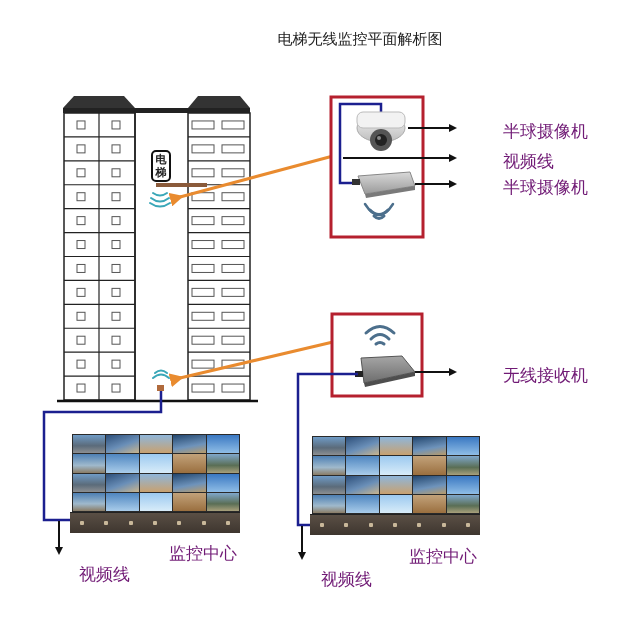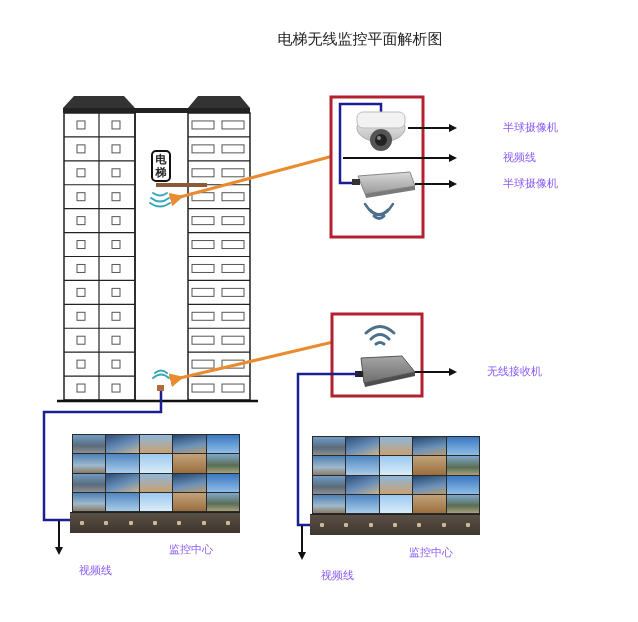--- a/index.html
+++ b/index.html
@@ -1,20 +1,20 @@
 <!DOCTYPE html>
 <html><head>
 <meta charset="utf-8">
 <style>
   html, body { margin: 0; padding: 0; background: #ffffff; }
   body { width: 638px; height: 622px; position: relative; overflow: hidden;
          font-family: "DejaVu Sans", "Liberation Sans", sans-serif; color: #222; }
   .abs { position: absolute; padding-left: 41px; }
   .title { left: 0; width: 638px; top: 30px; text-align: center; font-size: 15px; color: #222; }
-  .label { font-size: 11px; color: #8b5cf6; white-space: nowrap; }
+  .label { font-size: 17px; color: #701a75; white-space: nowrap; }
   svg { position: absolute; left: 0; top: 0; }
   .wall { position: absolute; display: grid; grid-template-columns: repeat(5, 1fr); grid-template-rows: repeat(4, 1fr); gap: 1px; background: #2a2a2a; padding: 1px; }
   .tile { position: relative; overflow: hidden; }
   .cab { position: absolute; background: linear-gradient(#5a4f45, #3e362f); border-top: 1px solid #222; }
   .cab .knobs { position: absolute; top: 8px; left: 0; right: 0; display: flex; justify-content: space-around; }
   .cab .knobs span { width: 4px; height: 4px; background: #c9b89a; border-radius: 1px; }
   .elev-tag { position: absolute; width: 16px; border: 2px solid #111; border-radius: 5px; background: #fff; font-size: 11px; line-height: 13px; text-align: center; font-weight: bold; padding: 1px 0; }
 </style>
 </head>
 <body>
@@ -193,21 +193,21 @@
 
 <div class="elev-tag" style="left:151px; top:150px;">
   <div>电</div>
   <div>梯</div>
 </div>
 <div class="abs" style="left:156px; top:183px; width:10px; height:4px; background:#8a5a3a;"></div>
 
 <div class="abs label" style="left:462px; top:120px;">半球摄像机</div>
 <div class="abs label" style="left:462px; top:150px;">视频线</div>
 <div class="abs label" style="left:462px; top:176px;">半球摄像机</div>
-<div class="abs label" style="left:446px; top:364px;">无线接收机</div>
+<div class="abs label" style="left:462px; top:364px;">无线接收机</div>
 
 <div class="wall" style="left:72px; top:434px; width:166px; height:76px;" id="wall1">
     <div class="tile" style="background: linear-gradient(rgb(111, 155, 198) 0%, rgb(91, 107, 122) 60%, rgb(140, 143, 146) 100%);"></div>
     <div class="tile" style="background: linear-gradient(160deg, rgb(45, 79, 122) 0%, rgb(106, 143, 184) 55%, rgb(201, 180, 141) 100%);"></div>
     <div class="tile" style="background: linear-gradient(rgb(143, 182, 218) 0%, rgb(200, 161, 112) 100%);"></div>
     <div class="tile" style="background: linear-gradient(170deg, rgb(35, 71, 111) 0%, rgb(110, 147, 187) 60%, rgb(184, 155, 106) 100%);"></div>
     <div class="tile" style="background: linear-gradient(rgb(58, 120, 194) 0%, rgb(143, 189, 230) 100%);"></div>
     <div class="tile" style="background: linear-gradient(rgb(77, 127, 179) 0%, rgb(159, 185, 204) 60%, rgb(138, 124, 102) 100%);"></div>
     <div class="tile" style="background: linear-gradient(rgb(79, 134, 192) 0%, rgb(169, 204, 234) 100%);"></div>
     <div class="tile" style="background: linear-gradient(rgb(156, 201, 239) 0%, rgb(216, 236, 249) 100%);"></div>

